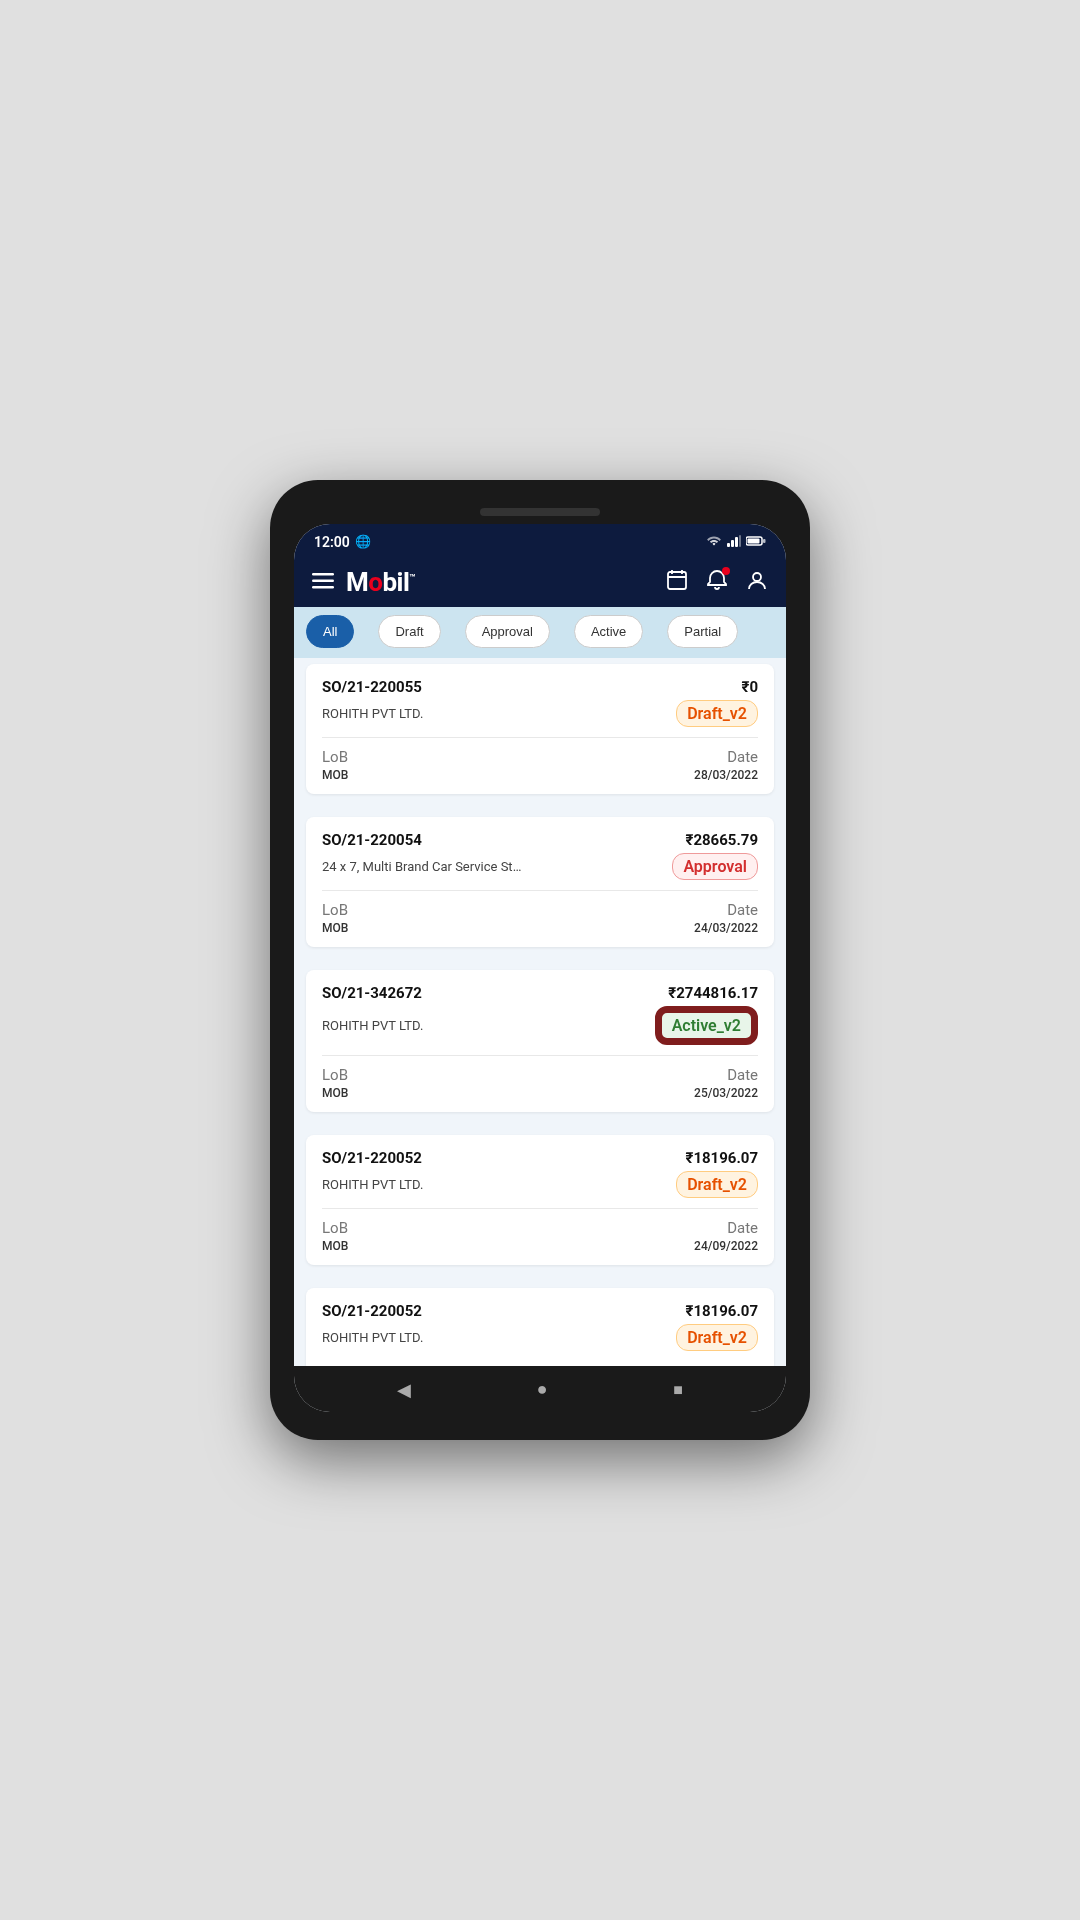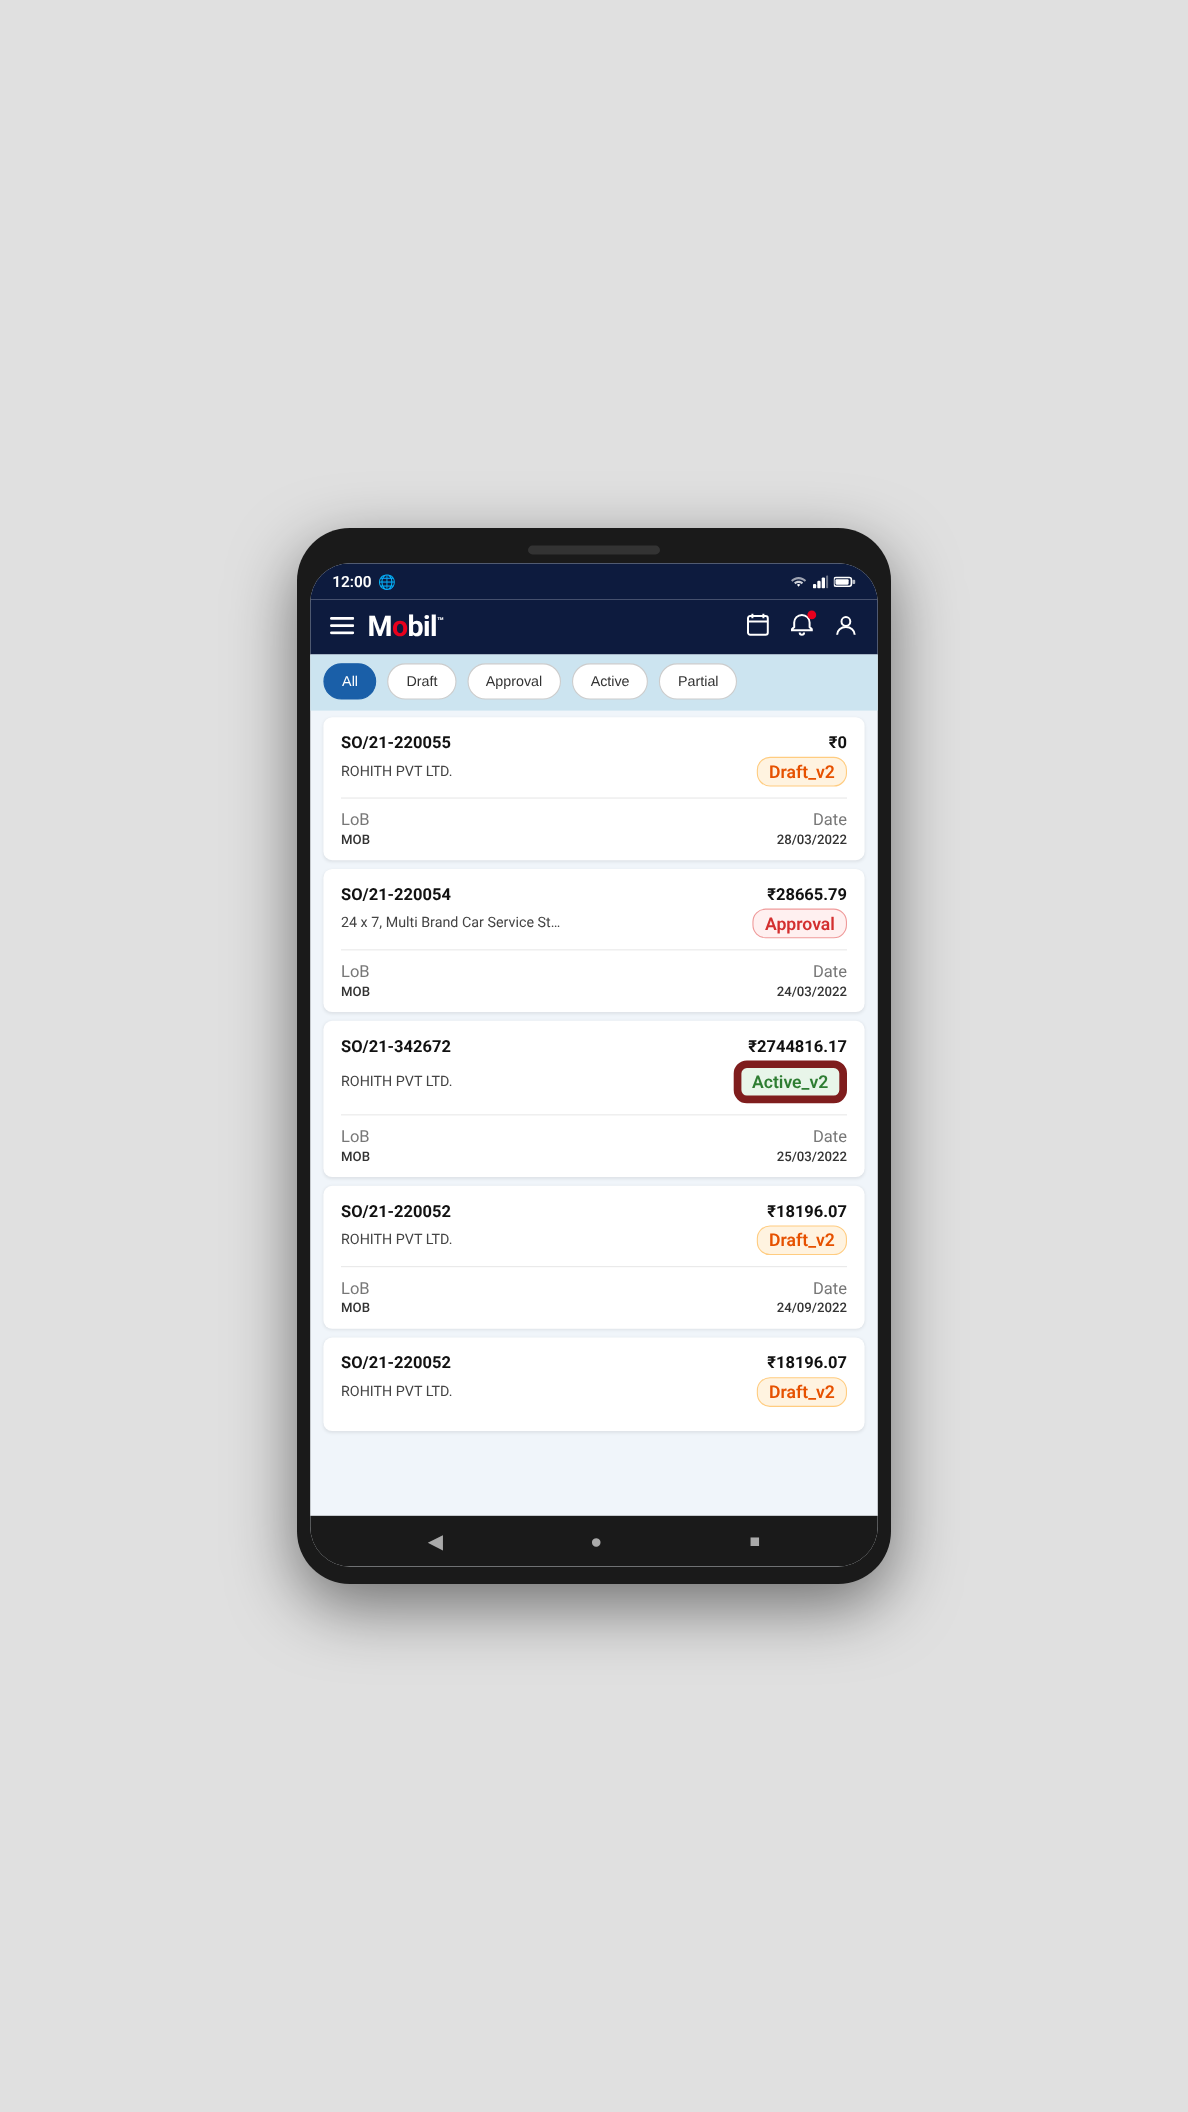--- a/index.html
+++ b/index.html
@@ -12,21 +12,21 @@
       align-items: center;
       min-height: 100vh;
       font-family: 'Roboto', Arial, sans-serif;
     }
 
     .phone-frame {
       width: 540px;
       height: 960px;
       background: #1a1a1a;
       border-radius: 48px;
-      padding: 12px;
+      padding: 24px;
       box-shadow: 0 20px 60px rgba(0,0,0,0.5);
       position: relative;
       overflow: hidden;
     }
 
     .phone-notch {
       width: 120px;
       height: 8px;
       background: #333;
       border-radius: 4px;
@@ -165,21 +165,21 @@
       font-size: 20px;
       cursor: pointer;
     }
 
     
     .filter-tabs {
       background: #cce4f0;
       display: flex;
       align-items: center;
       padding: 8px 12px 10px;
-      gap: 10px;
+      gap: 24px;
       flex-shrink: 0;
       overflow-x: auto;
     }
 
     .filter-tabs::-webkit-scrollbar { display: none; }
 
     .tab {
       padding: 8px 16px;
       border-radius: 20px;
       font-size: 13px;
@@ -198,21 +198,21 @@
       color: white;
     }
 
     
     .cards-container {
       flex: 1;
       overflow-y: auto;
       padding: 6px 12px 12px;
       display: flex;
       flex-direction: column;
-      gap: 0;
+      gap: 15px;
     }
 
     .cards-container::-webkit-scrollbar { display: none; }
 
     
     .order-card {
       background: white;
       border-radius: 8px;
       margin-bottom: 8px;
       padding: 14px 16px 12px;

